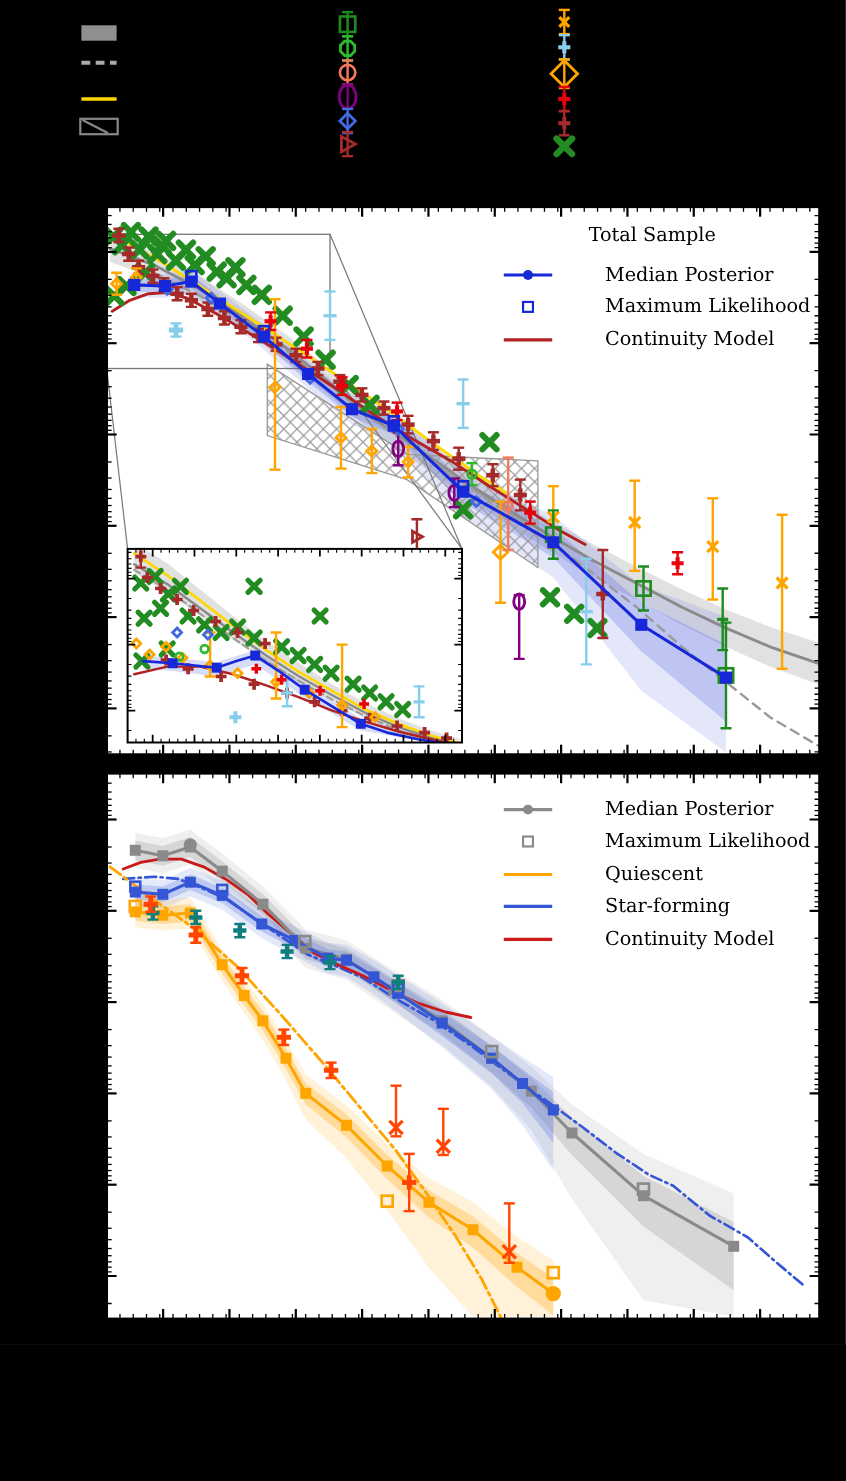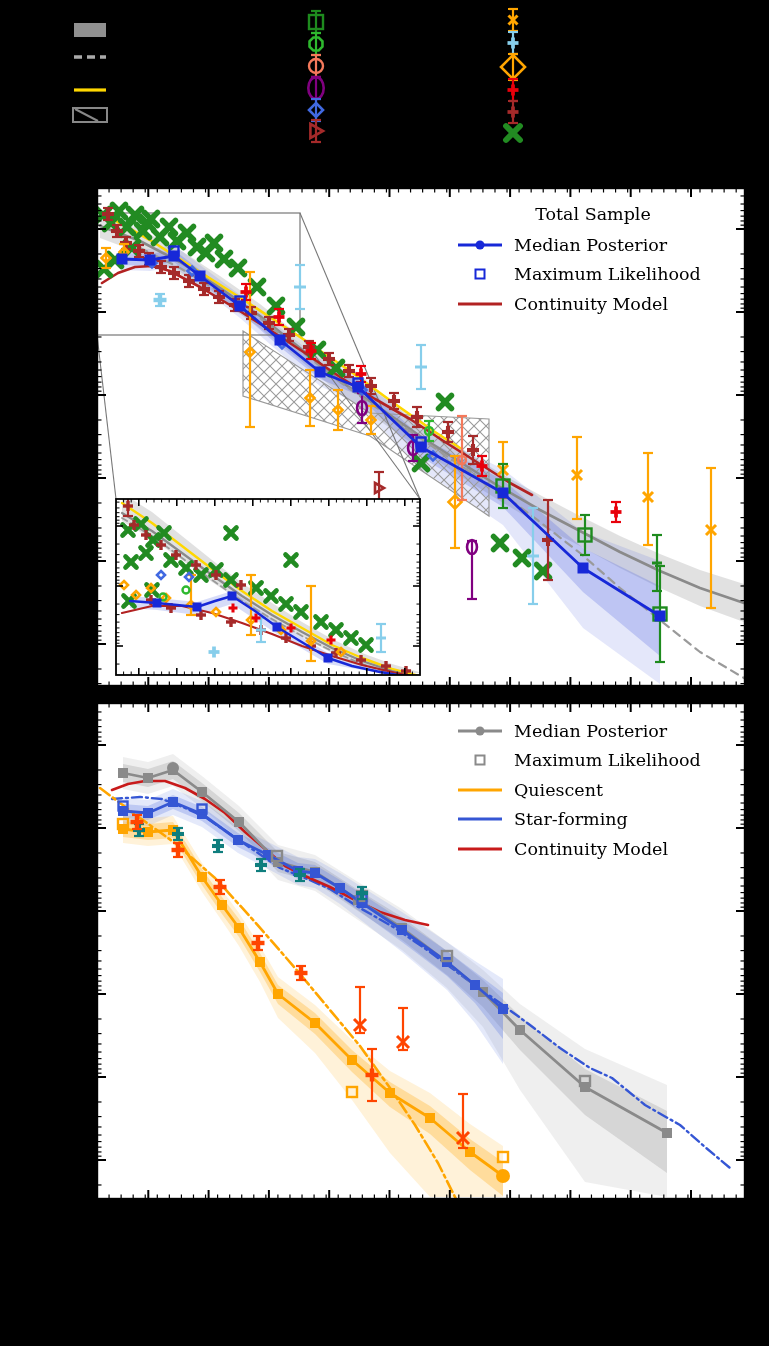--- a/index.html
+++ b/index.html
@@ -1,21 +1,21 @@
 <!DOCTYPE html>
 <html><head>
 <meta charset="utf-8">
 <style>
   html,body{margin:0;padding:0;background:#000;}
   #stage{position:relative;width:769px;height:1222px;background:#7dd3fc;overflow:hidden;
          font-family:"DejaVu Serif","Liberation Serif",serif;}
   #fig{position:absolute;left:0;top:0;}
   .legend{position:absolute;color:#000;z-index:5;}
   .legend-title{font-size:17.5px;text-align:center;height:29px;line-height:26px;}
-  .legend-row{display:flex;align-items:center;height:29.5px;}
+  .legend-row{display:flex;align-items:flex-end;height:29.5px;gap:36px;}
   .legend-swatch{width:50px;height:20px;flex:0 0 50px;margin-right:9px;}
   .legend-label{font-size:17.5px;line-height:20px;white-space:nowrap;}
 </style>
 </head>
 <body>
 <div id="stage">
 
 <svg id="fig" width="769" height="1346" viewBox="0 0 769 1346">
       <rect x="0" y="0" width="769" height="1346" fill="#000"></rect>
       <rect x="97" y="188" width="648" height="498" fill="#fff"></rect>

